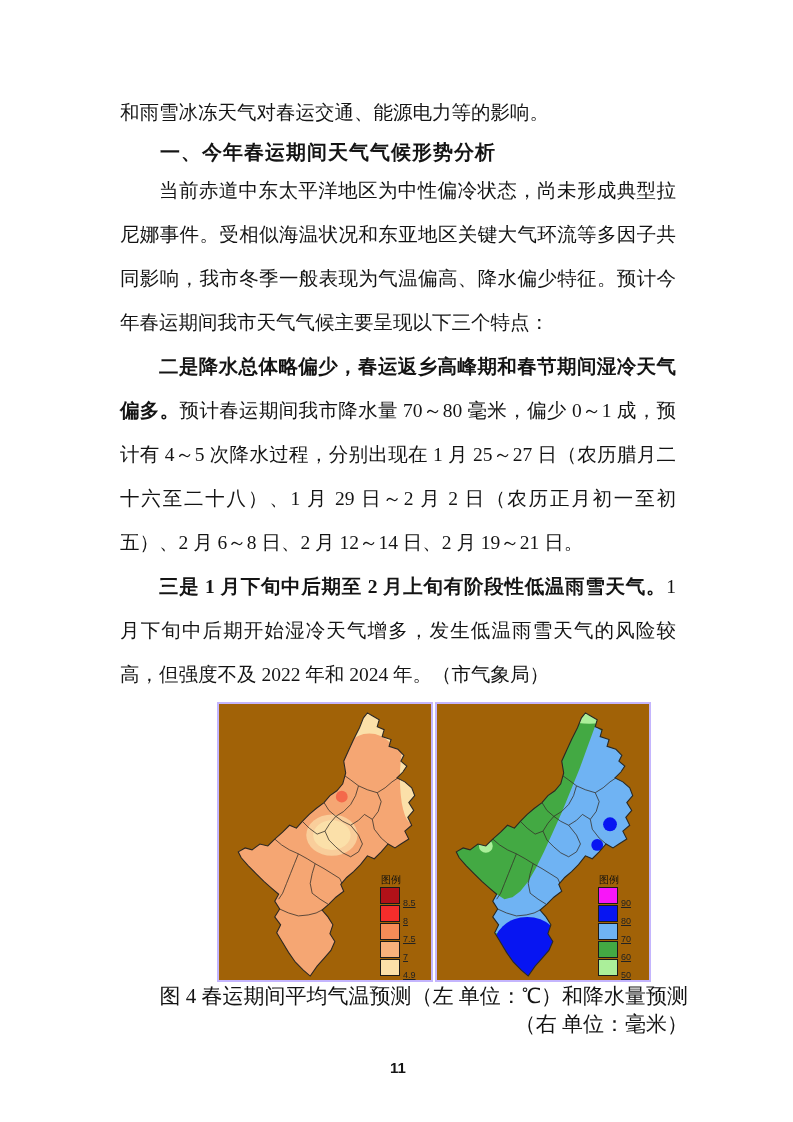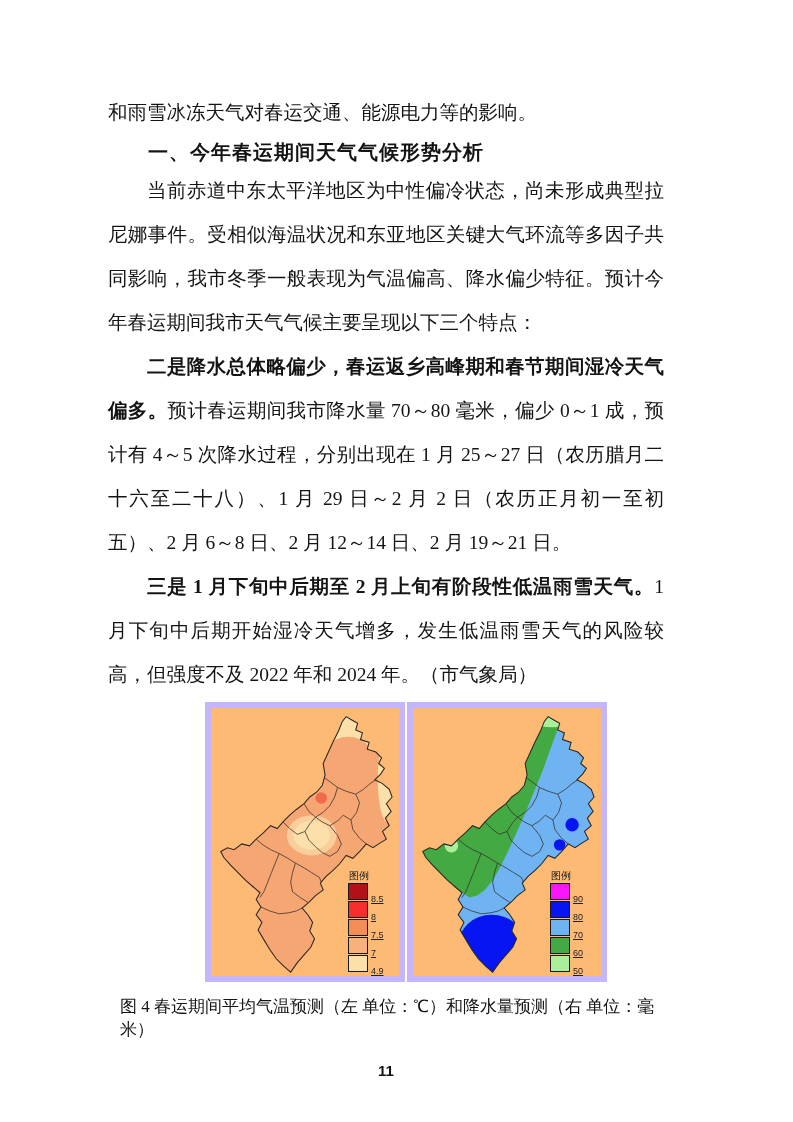--- a/index.html
+++ b/index.html
@@ -1,45 +1,45 @@
 <!DOCTYPE html>
 <html><head>
 <meta charset="utf-8">
 <style>
   html,body{margin:0;padding:0;}
   body{
     width:793px;height:1122px;background:#ffffff;position:relative;overflow:hidden;
     font-family:"Liberation Serif", serif;color:#141414;
   }
-  .content{position:absolute;left:108px;top:96px;width:556px;}
+  .content{position:absolute;left:120px;top:96px;width:556px;}
   .cont-line{font-size:19.5px;line-height:33px;text-align:justify;margin:0;}
   .heading{
     font-size:20px;line-height:33px;font-weight:bold;text-indent:2em;margin:7px 0 0 0;
     font-family:"Liberation Sans", sans-serif;letter-spacing:1px;
   }
   .para{font-size:19.5px;line-height:44px;text-align:justify;text-indent:2em;margin:0;}
   .para .lead{font-weight:bold;}
   .figure{margin:5px 0 0 97px;display:flex;gap:2px;}
   .panel{
-    width:200px;height:280px;box-sizing:border-box;border:6px solid #c4b5fd;
-    background:#fdba74;position:relative;flex:0 0 auto;
+    width:216px;height:280px;box-sizing:border-box;border:2px solid #c4b5fd;
+    background:#a16207;position:relative;flex:0 0 auto;
   }
   .map-svg{position:absolute;inset:0;width:100%;height:100%;}
   .legend{position:absolute;right:5px;bottom:3px;width:46px;}
   .legend-title{
     font-size:10px;line-height:12px;color:#111;margin:0 0 1px 1px;
     font-family:"Liberation Sans", sans-serif;
   }
   .lg-item{position:relative;width:20px;height:17px;margin-bottom:1px;}
   .sw{display:block;width:20px;height:17px;box-sizing:border-box;border:1px solid #1a1a1a;}
   .lg-label{
     position:absolute;left:23px;bottom:-4px;font-size:9px;color:#222;
     font-family:"Liberation Sans", sans-serif;white-space:nowrap;text-decoration:underline;
   }
-  .caption{margin-top:13px;text-align:left;font-size:17px;transform:translateX(12px);}
+  .caption{text-align:right;font-size:21px;transform:translateX(12px);}
   .page-num{
     margin-top:21px;text-align:center;font-size:15px;font-weight:bold;
     font-family:"Liberation Sans", sans-serif;
   }
 </style>
 </head>
 <body>
 
 <div class="page">
   <div class="content">

